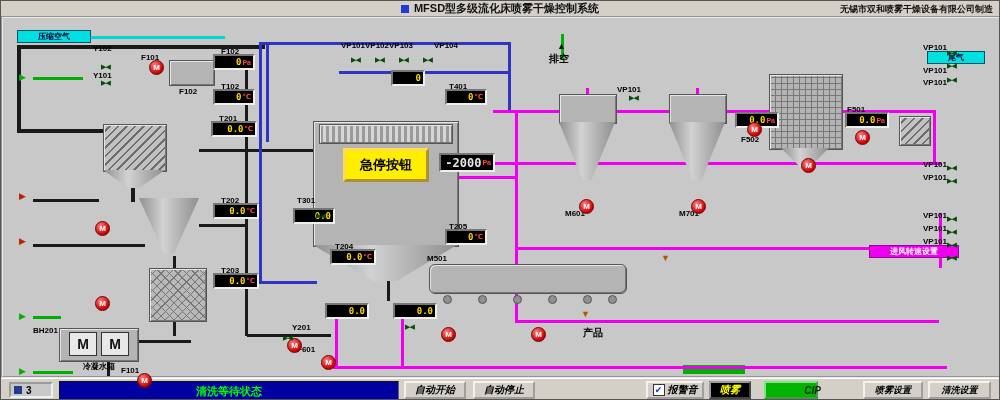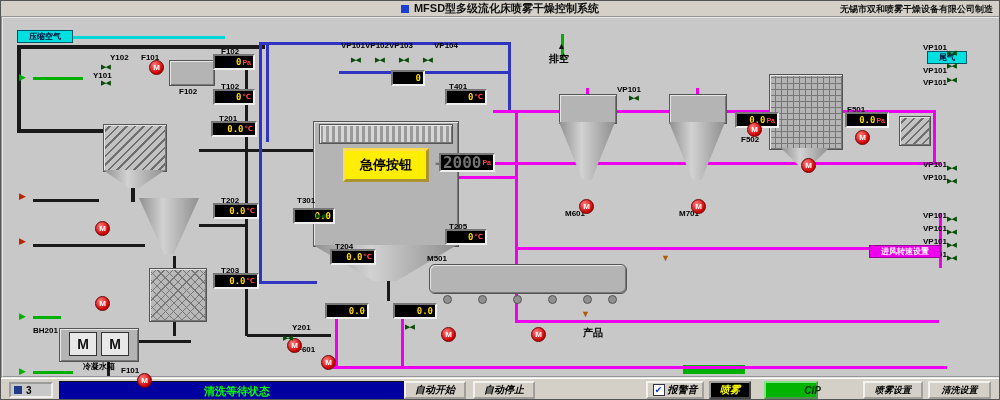--- a/index.html
+++ b/index.html
@@ -23,30 +23,30 @@
   .zigzag{background:repeating-linear-gradient(135deg,#c2c2c2 0 4px,#6e6e6e 4px 6px);}
   .hatchx{background:
     repeating-linear-gradient(45deg,transparent 0 5px,#777 5px 6px),
     repeating-linear-gradient(-45deg,#b9b9b9 0 5px,#777 5px 6px);}
   .gridp{background:
     repeating-linear-gradient(0deg,transparent 0 5px,#777 5px 6px),
     repeating-linear-gradient(90deg,#b4b4b4 0 5px,#777 5px 6px);}
   .stripes{background:repeating-linear-gradient(90deg,#9a9a9a 0 3px,#d6d6d6 3px 6px);}
   .lbl{position:absolute;z-index:5;font-size:8px;font-weight:bold;color:#000;white-space:nowrap;line-height:9px;}
   .lbl.big{font-size:10px;}
-  .tag{position:absolute;z-index:5;font-size:8px;font-weight:bold;padding:1px 11px;white-space:nowrap;line-height:9px;}
+  .tag{position:absolute;z-index:5;font-size:8px;font-weight:bold;padding:1px 20px;white-space:nowrap;line-height:9px;}
   .tag.cyan{background:#00e0e0;color:#003;border:1px solid #056;}
   .tag.magenta{background:#ee00ee;color:#fff;border:1px solid #909;}
   .disp{position:absolute;z-index:5;height:12px;background:#000;
     border:2px solid;border-color:#777 #efefef #efefef #777;
     display:flex;align-items:center;justify-content:flex-end;padding:0 2px;box-sizing:content-box;}
   .disp .dv{color:#ffd800;font-family:"DejaVu Sans Mono",monospace;font-size:9px;font-weight:bold;}
   .disp .du{color:#ff4545;font-size:7px;margin-left:1px;font-weight:bold;}
   .disp.big{height:15px;}
-  .disp.big .dv{color:#737373;font-size:16px;}
+  .disp.big .dv{color:#e5e5e5;font-size:12px;}
   .pump{position:absolute;z-index:6;width:13px;height:13px;border-radius:50%;
     background:radial-gradient(circle at 35% 30%,#ff7a7a,#cc0000 70%);border:1px solid #6d0000;
     color:#fff;font-size:8px;font-weight:bold;display:flex;align-items:center;justify-content:center;cursor:pointer;}
   .valve{position:absolute;z-index:6;font-size:7px;letter-spacing:-1px;color:#064d06;font-weight:bold;cursor:pointer;line-height:8px;}
   .arrow{position:absolute;z-index:6;font-size:9px;line-height:9px;font-weight:bold;}
   .foot{position:absolute;z-index:2;width:7px;height:7px;border-radius:50%;background:#909090;border:1px solid #555;}
   .estop{position:absolute;left:340px;top:130px;width:80px;height:28px;z-index:7;
     background:#ffee00;border:3px outset #ffdb4d;color:#000;font-size:13px;font-weight:bold;
     display:flex;align-items:center;justify-content:center;cursor:pointer;}
   .tank .tp{display:inline-block;width:26px;height:22px;background:#e8e8e8;border:1px solid #333;
@@ -55,21 +55,21 @@
     font-size:29px;font-weight:bold;color:#ff0000;letter-spacing:2px;white-space:nowrap;
     text-shadow:-2px 0 #0033cc,2px 0 #0033cc,0 -2px #0033cc,0 2px #0033cc,-1px -1px #0033cc,1px 1px #0033cc;}
   
   .bottombar{position:absolute;left:0;top:377px;width:1000px;height:23px;background:#d4d0c8;
     border-top:1px solid #fff;}
   .counter{position:absolute;left:8px;top:3px;width:44px;height:16px;background:#c8c8c8;
     border:2px inset #efefef;font-size:10px;font-weight:bold;display:flex;align-items:center;padding-left:3px;box-sizing:border-box;}
   .counter .cico{width:8px;height:8px;background:#223a8c;margin-right:4px;}
   .statusblue{position:absolute;left:58px;top:2px;width:338px;height:18px;background:#0000a0;
     border:1px inset #666;color:#00ff00;font-size:11px;font-weight:bold;
-    display:flex;align-items:center;justify-content:center;padding-left:8px;}
+    display:flex;align-items:center;justify-content:center;}
   .btn{position:absolute;top:2px;height:18px;background:#d4d0c8;border:2px outset #f4f2ee;
     color:#000;font-size:10px;font-weight:bold;display:flex;align-items:center;justify-content:center;
     cursor:pointer;box-sizing:border-box;white-space:nowrap;font-style:italic;}
   .btn.black{background:#000;color:#ffff00;border:2px outset #9a9a9a;}
   .btn.green{background:#00b400;color:#002a00;border:2px outset #7fe57f;}
   .btn.small{font-size:9px;}
   .btn .chk{width:10px;height:10px;background:#fff;border:1px solid #334;color:#0033cc;
     font-size:9px;line-height:10px;text-align:center;margin-right:3px;}
 </style>
 </head>
@@ -138,21 +138,21 @@
       <div class="pipe" style="left: 398px; top: 290px; width: 3px; height: 60px; background: rgb(238, 0, 238);"></div>
       <div class="pipe" style="left: 454px; top: 158px; width: 58px; height: 3px; background: rgb(238, 0, 238);"></div>
       <div class="pipe" style="left: 583px; top: 70px; width: 3px; height: 22px; background: rgb(238, 0, 238);"></div>
       <div class="pipe" style="left: 693px; top: 70px; width: 3px; height: 22px; background: rgb(238, 0, 238);"></div>
       <div class="pipe" style="left: 256px; top: 24px; width: 3px; height: 242px; background: rgb(47, 53, 192);"></div>
       <div class="pipe" style="left: 263px; top: 24px; width: 3px; height: 100px; background: rgb(47, 53, 192);"></div>
       <div class="pipe" style="left: 256px; top: 24px; width: 252px; height: 3px; background: rgb(47, 53, 192);"></div>
       <div class="pipe" style="left: 505px; top: 24px; width: 3px; height: 68px; background: rgb(47, 53, 192);"></div>
       <div class="pipe" style="left: 336px; top: 53px; width: 172px; height: 3px; background: rgb(47, 53, 192);"></div>
       <div class="pipe" style="left: 256px; top: 263px; width: 58px; height: 3px; background: rgb(47, 53, 192);"></div>
-      <div class="lbl" style="left: 90px; top: 35px; margin-left: 17px;">Y102</div>
+      <div class="lbl" style="left: 90px; top: 26px;">Y102</div>
       <div class="lbl" style="left: 138px; top: 35px;">F101</div>
       <div class="lbl" style="left: 90px; top: 53px;">Y101</div>
       <div class="lbl" style="left: 176px; top: 69px;">F102</div>
       <div class="lbl" style="left: 218px; top: 29px;">F102</div>
       <div class="lbl" style="left: 218px; top: 64px;">T102</div>
       <div class="lbl" style="left: 338px; top: 23px;">VP101</div>
       <div class="lbl" style="left: 362px; top: 23px;">VP102</div>
       <div class="lbl" style="left: 386px; top: 23px;">VP103</div>
       <div class="lbl" style="left: 431px; top: 23px;">VP104</div>
       <div class="lbl" style="left: 446px; top: 64px;">T401</div>

